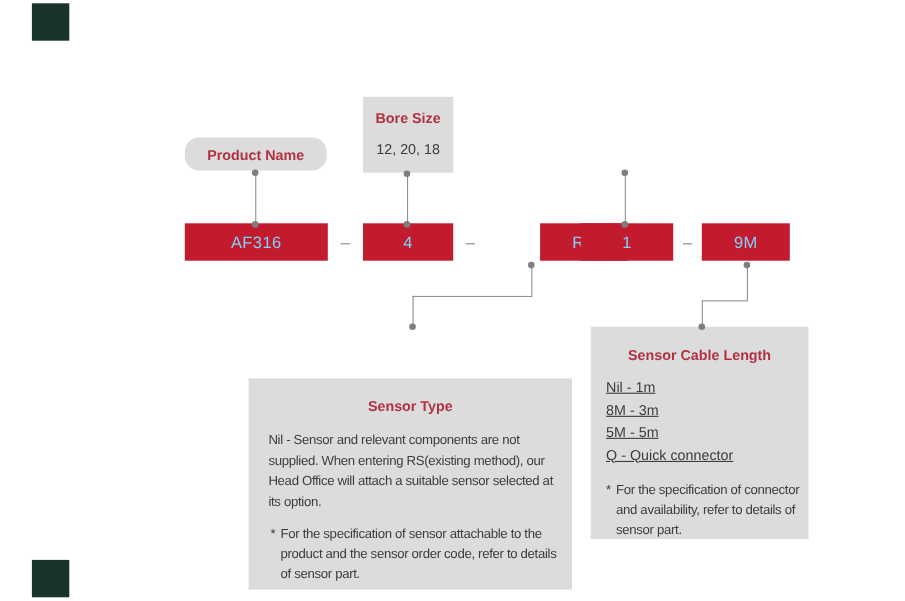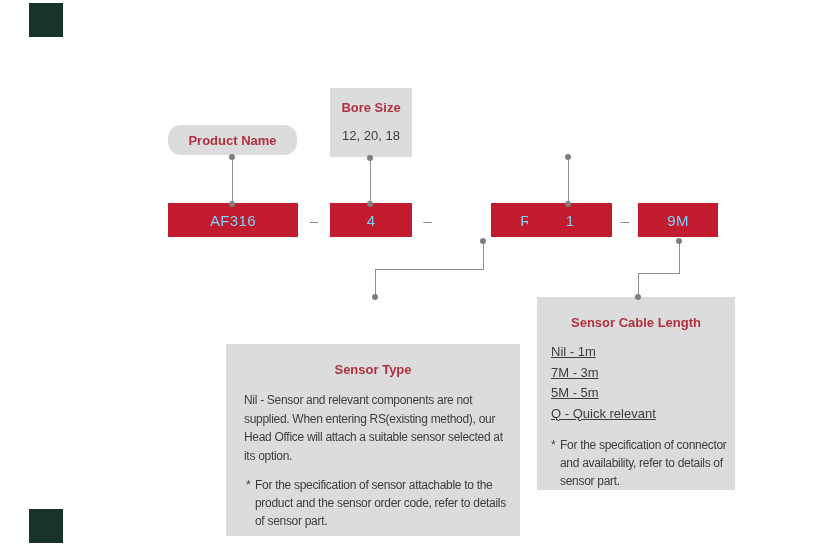--- a/index.html
+++ b/index.html
@@ -111,23 +111,23 @@
     <div class="p-note">
       <span class="mk">*</span>
       <span class="nt">For the specification of sensor attachable to the product and the sensor order code, refer to details of sensor part.</span>
     </div>
   </div>
 
   <div class="panel cl">
     <div class="p-title">Sensor Cable Length</div>
     <div class="p-opts">
       <div>Nil - 1m</div>
-      <div>7M - 3m</div>
+      <div>8M - 3m</div>
       <div>5M - 5m</div>
-      <div>Q - Quick relevant</div>
+      <div>Q - Quick connector</div>
     </div>
     <div class="p-note">
       <span class="mk">*</span>
       <span class="nt">For the specification of connector and availability, refer to details of sensor part.</span>
     </div>
   </div>
 
 </div>
 
 </body></html>

